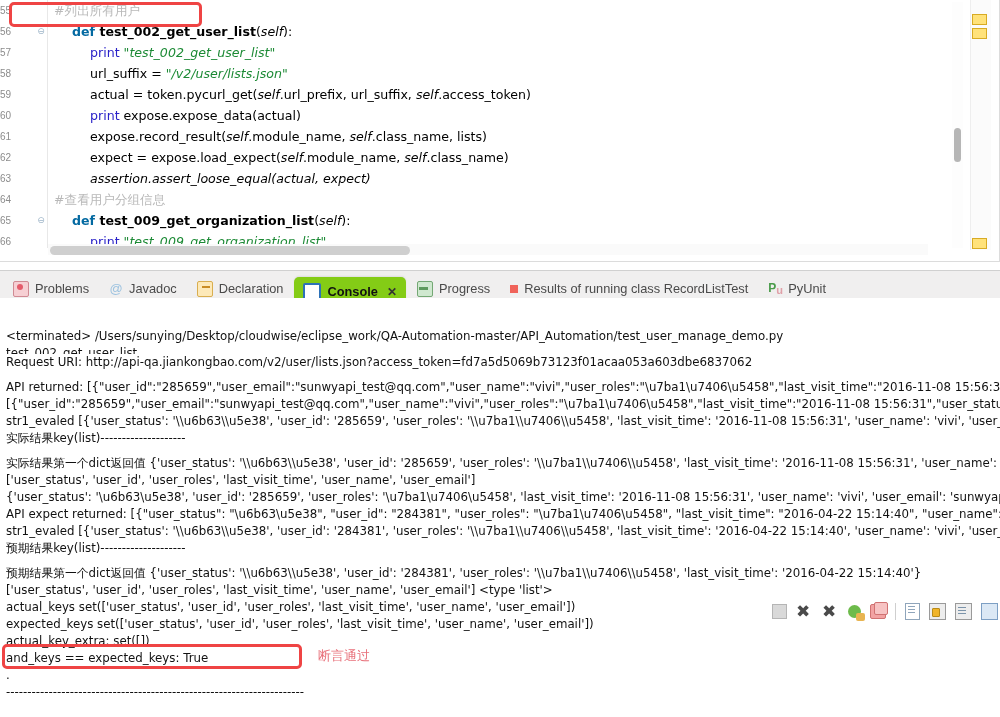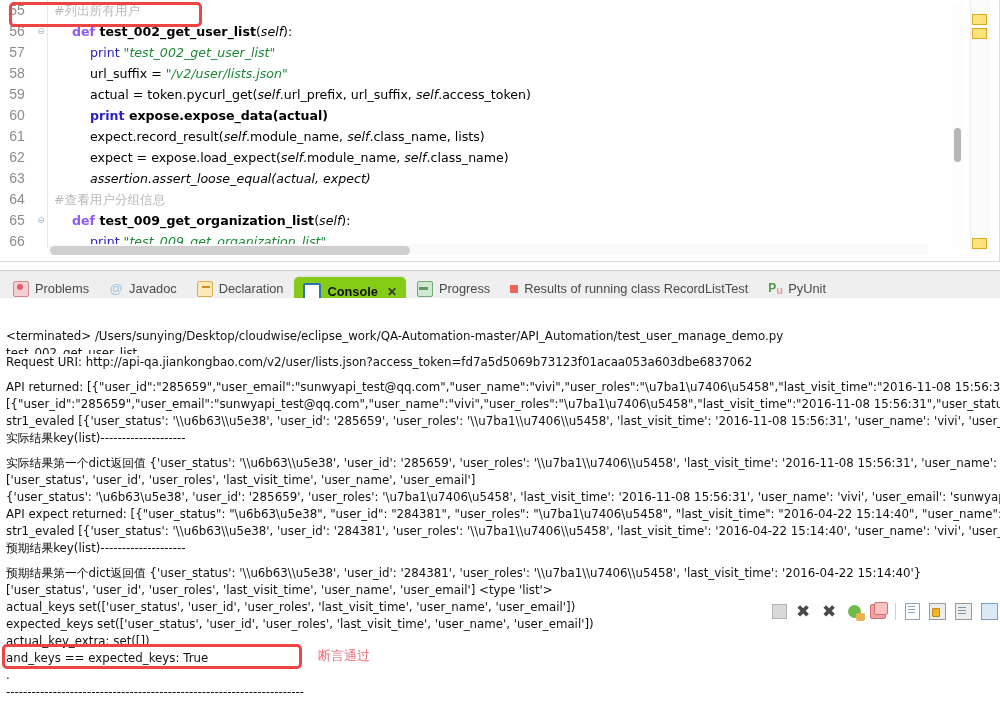--- a/index.html
+++ b/index.html
@@ -25,34 +25,34 @@
   .code-area{
     position:absolute;left:0;top:0;width:948px;height:248px;overflow:hidden;
   }
   .code-line{
     position:relative;height:21px;line-height:21px;white-space:pre;
     font-family:"DejaVu Sans", sans-serif;
     font-size:12.5px;
     color:#000;
   }
   .gutter{
-    display:inline-block;width:34px;text-align:center;
-    color:#8c8c8c;font-size:14px;
+    display:inline-block;width:34px;text-align:left;
+    color:#8c8c8c;font-size:10px;
     font-family:"Liberation Sans", sans-serif;
     vertical-align:top;
   }
   .foldmark{
     display:inline-block;width:14px;text-align:center;color:#9fb6c9;
     font-size:9px;vertical-align:top;
   }
   .code-text{
     display:inline-block;vertical-align:top;padding-left:6px;
     font-family:"DejaVu Sans", sans-serif;font-size:12.6px;
   }
-  .kw{color:#8b5cf6;font-weight:bold;}
+  .kw{color:#0369a1;font-weight:bold;}
   .kw2{color:#2a22c8;}
   .str{color:#1c8a35;font-style:italic;}
   .cmt{color:#b9b9b9;}
   .fn{font-weight:bold;color:#000;}
   .it{font-style:italic;}
 
   
   .gutter-sep{
     position:absolute;left:47px;top:0;width:1px;height:248px;background:#e8e8e8;
   }
@@ -166,22 +166,22 @@
 <div class="app">
 
   <div class="editor">
     <div class="editor-inner">
       <div class="code-area" id="code-area">
           <div class="code-line"><span class="gutter">55</span><span class="foldmark"></span><span class="code-text" style="padding-left: 6px;"><span class="cmt">#列出所有用户</span></span></div>
           <div class="code-line"><span class="gutter">56</span><span class="foldmark">⊖</span><span class="code-text" style="padding-left: 24px;"><span class="kw">def </span><span class="fn">test_002_get_user_list</span><span>(</span><span class="it">self</span><span>):</span></span></div>
           <div class="code-line"><span class="gutter">57</span><span class="foldmark"></span><span class="code-text" style="padding-left: 42px;"><span class="kw2">print </span><span class="str">"test_002_get_user_list"</span></span></div>
           <div class="code-line"><span class="gutter">58</span><span class="foldmark"></span><span class="code-text" style="padding-left: 42px;"><span>url_suffix = </span><span class="str">"/v2/user/lists.json"</span></span></div>
           <div class="code-line"><span class="gutter">59</span><span class="foldmark"></span><span class="code-text" style="padding-left: 42px;"><span>actual = token.pycurl_get(</span><span class="it">self</span><span>.url_prefix, url_suffix, </span><span class="it">self</span><span>.access_token)</span></span></div>
-          <div class="code-line"><span class="gutter">60</span><span class="foldmark"></span><span class="code-text" style="padding-left: 42px; font-weight: bold;"><span class="kw2">print </span><span>expose.expose_data(actual)</span></span></div>
-          <div class="code-line"><span class="gutter">61</span><span class="foldmark"></span><span class="code-text" style="padding-left: 42px;"><span>expect.record_result(</span><span class="it">self</span><span>.module_name, </span><span class="it">self</span><span>.class_name, lists)</span></span></div>
+          <div class="code-line"><span class="gutter">60</span><span class="foldmark"></span><span class="code-text" style="padding-left: 42px;"><span class="kw2">print </span><span>expose.expose_data(actual)</span></span></div>
+          <div class="code-line"><span class="gutter">61</span><span class="foldmark"></span><span class="code-text" style="padding-left: 42px;"><span>expose.record_result(</span><span class="it">self</span><span>.module_name, </span><span class="it">self</span><span>.class_name, lists)</span></span></div>
           <div class="code-line"><span class="gutter">62</span><span class="foldmark"></span><span class="code-text" style="padding-left: 42px;"><span>expect = expose.load_expect(</span><span class="it">self</span><span>.module_name, </span><span class="it">self</span><span>.class_name)</span></span></div>
           <div class="code-line"><span class="gutter">63</span><span class="foldmark"></span><span class="code-text" style="padding-left: 42px; font-style: italic;"><span>assertion.assert_loose_equal(actual, expect)</span></span></div>
           <div class="code-line"><span class="gutter">64</span><span class="foldmark"></span><span class="code-text" style="padding-left: 6px;"><span class="cmt">#查看用户分组信息</span></span></div>
           <div class="code-line"><span class="gutter">65</span><span class="foldmark">⊖</span><span class="code-text" style="padding-left: 24px;"><span class="kw">def </span><span class="fn">test_009_get_organization_list</span><span>(</span><span class="it">self</span><span>):</span></span></div>
           <div class="code-line"><span class="gutter">66</span><span class="foldmark"></span><span class="code-text" style="padding-left: 42px;"><span class="kw2">print </span><span class="str">"test_009_get_organization_list"</span></span></div>
         </div>
       <div class="gutter-sep"></div>
 
       <div class="v-scroll"></div>
       <div class="v-thumb"></div>

